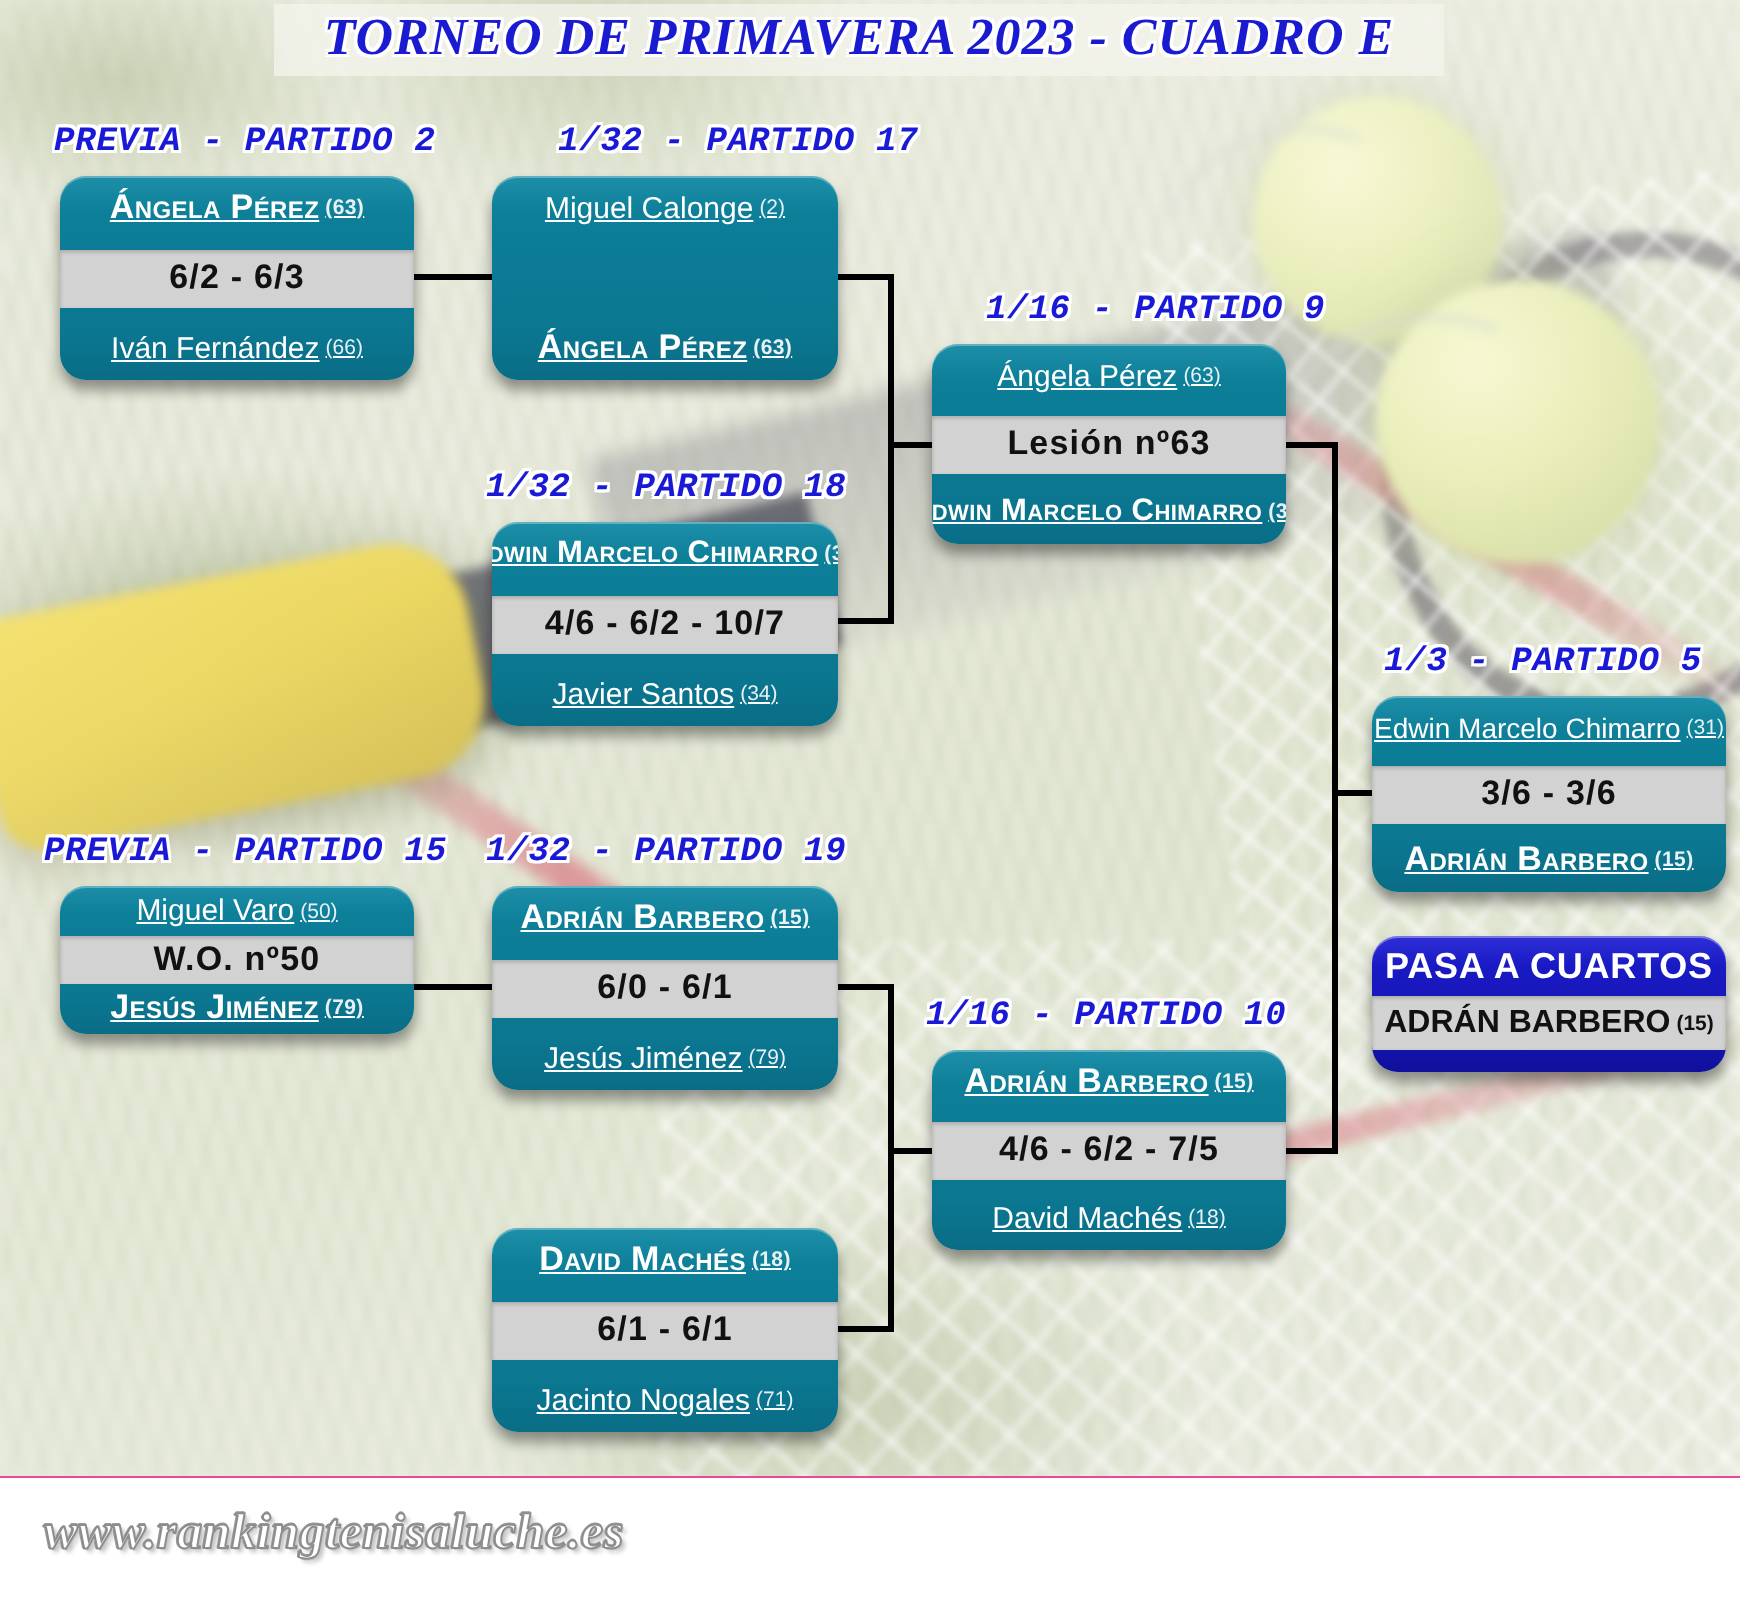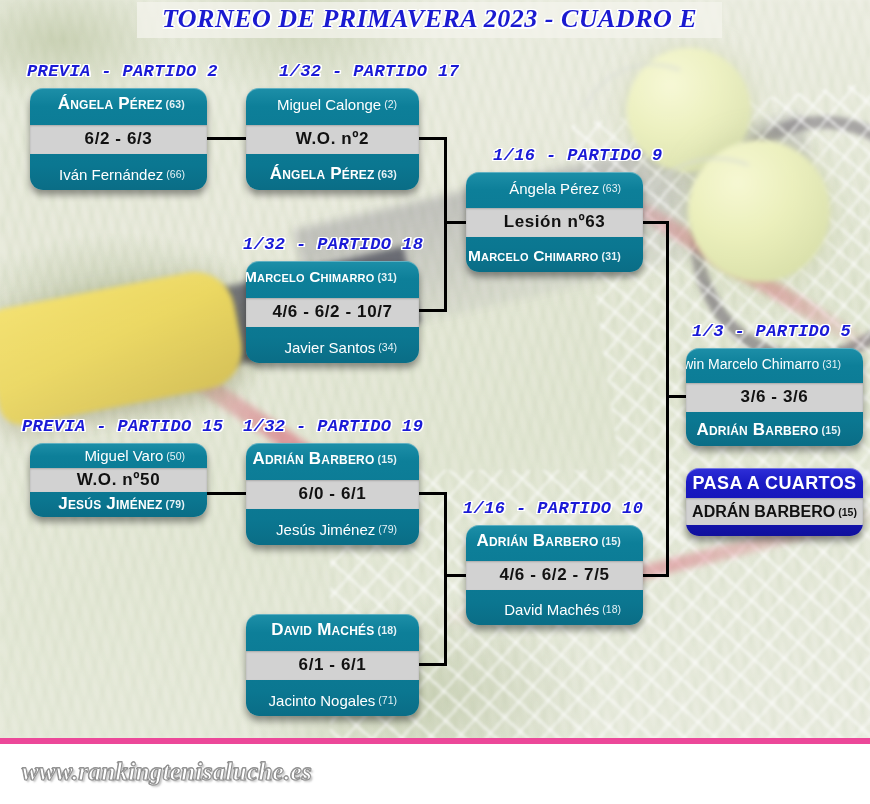--- a/index.html
+++ b/index.html
@@ -124,21 +124,21 @@
   .whitehaze {
     left: 0; top: 0; width: 870px; height: 738px;
     background: linear-gradient(180deg, rgba(255,255,255,.30), rgba(255,255,255,.12) 40%, rgba(255,255,255,.28));
   }
 
   
   #footer {
     position: absolute;
     left: 0; top: 738px; width: 870px; height: 66px;
     background: #ffffff;
-    border-top: 6px solid #ec4899;
+    border-top: 1px solid #ec4899;
   }
   #footer-url {
     position: absolute; left: 22px; top: 14px;
     font-family: "Liberation Serif", serif;
     font-style: italic; font-weight: bold;
     font-size: 25px;
     color: #ffffff;
     -webkit-text-stroke: 1px #8d8d8d;
     text-shadow: 1px 1px 0 #c9c9c9, -1px 0 0 #9a9a9a, 0 -1px 0 #9a9a9a, 2px 2px 2px rgba(120,120,120,.45);
     letter-spacing: .3px;
@@ -184,25 +184,26 @@
     border-radius: 13px;
     background: linear-gradient(180deg, #1d8fa8 0%, #0d7f99 18%, #0b7791 75%, #0a6d86 100%);
     box-shadow: 0 5px 7px rgba(0,0,0,.40), inset 0 1px 0 rgba(255,255,255,.30);
     overflow: hidden;
     display: flex;
     flex-direction: column;
     justify-content: space-between;
   }
   .match .player {
     height: 32px;
-    display: flex; align-items: center; justify-content: flex-end;
+    display: flex; align-items: center; justify-content: center;
     color: #ffffff;
     font-size: 15px;
-    padding: 0 22px;
+    padding: 0 6px;
     white-space: nowrap;
+    text-decoration: underline;
   }
   .match .player .rk {
     font-size: 10.5px;
     margin-left: 3px;
     color: #e6f2f6;
     font-variant: normal;
   }
   .match .player.winner {
     font-weight: bold;
     font-variant: small-caps;
@@ -311,21 +312,20 @@
         <span class="rk">(66)</span>
     </div>
   </div>
 
   <div class="rlabel" style="left:243px; top:62px;margin-left:36px;">1/32 - PARTIDO 17</div>
   <div class="match" style="left:246px; top:88px; width:173px; height:102px;">
     <div class="player">
       <span>Miguel Calonge</span>
         <span class="rk">(2)</span>
     </div>
-    <div class="score">W.O. nº2</div>
     <div class="player winner">
       <span>Ángela Pérez</span>
         <span class="rk">(63)</span>
     </div>
   </div>
 
   <div class="rlabel" style="left:243px; top:235px;">1/32 - PARTIDO 18</div>
   <div class="match" style="left:246px; top:261px; width:173px; height:102px;">
     <div class="player winner" style="font-size:15.5px;">
       <span>Edwin Marcelo Chimarro</span>

